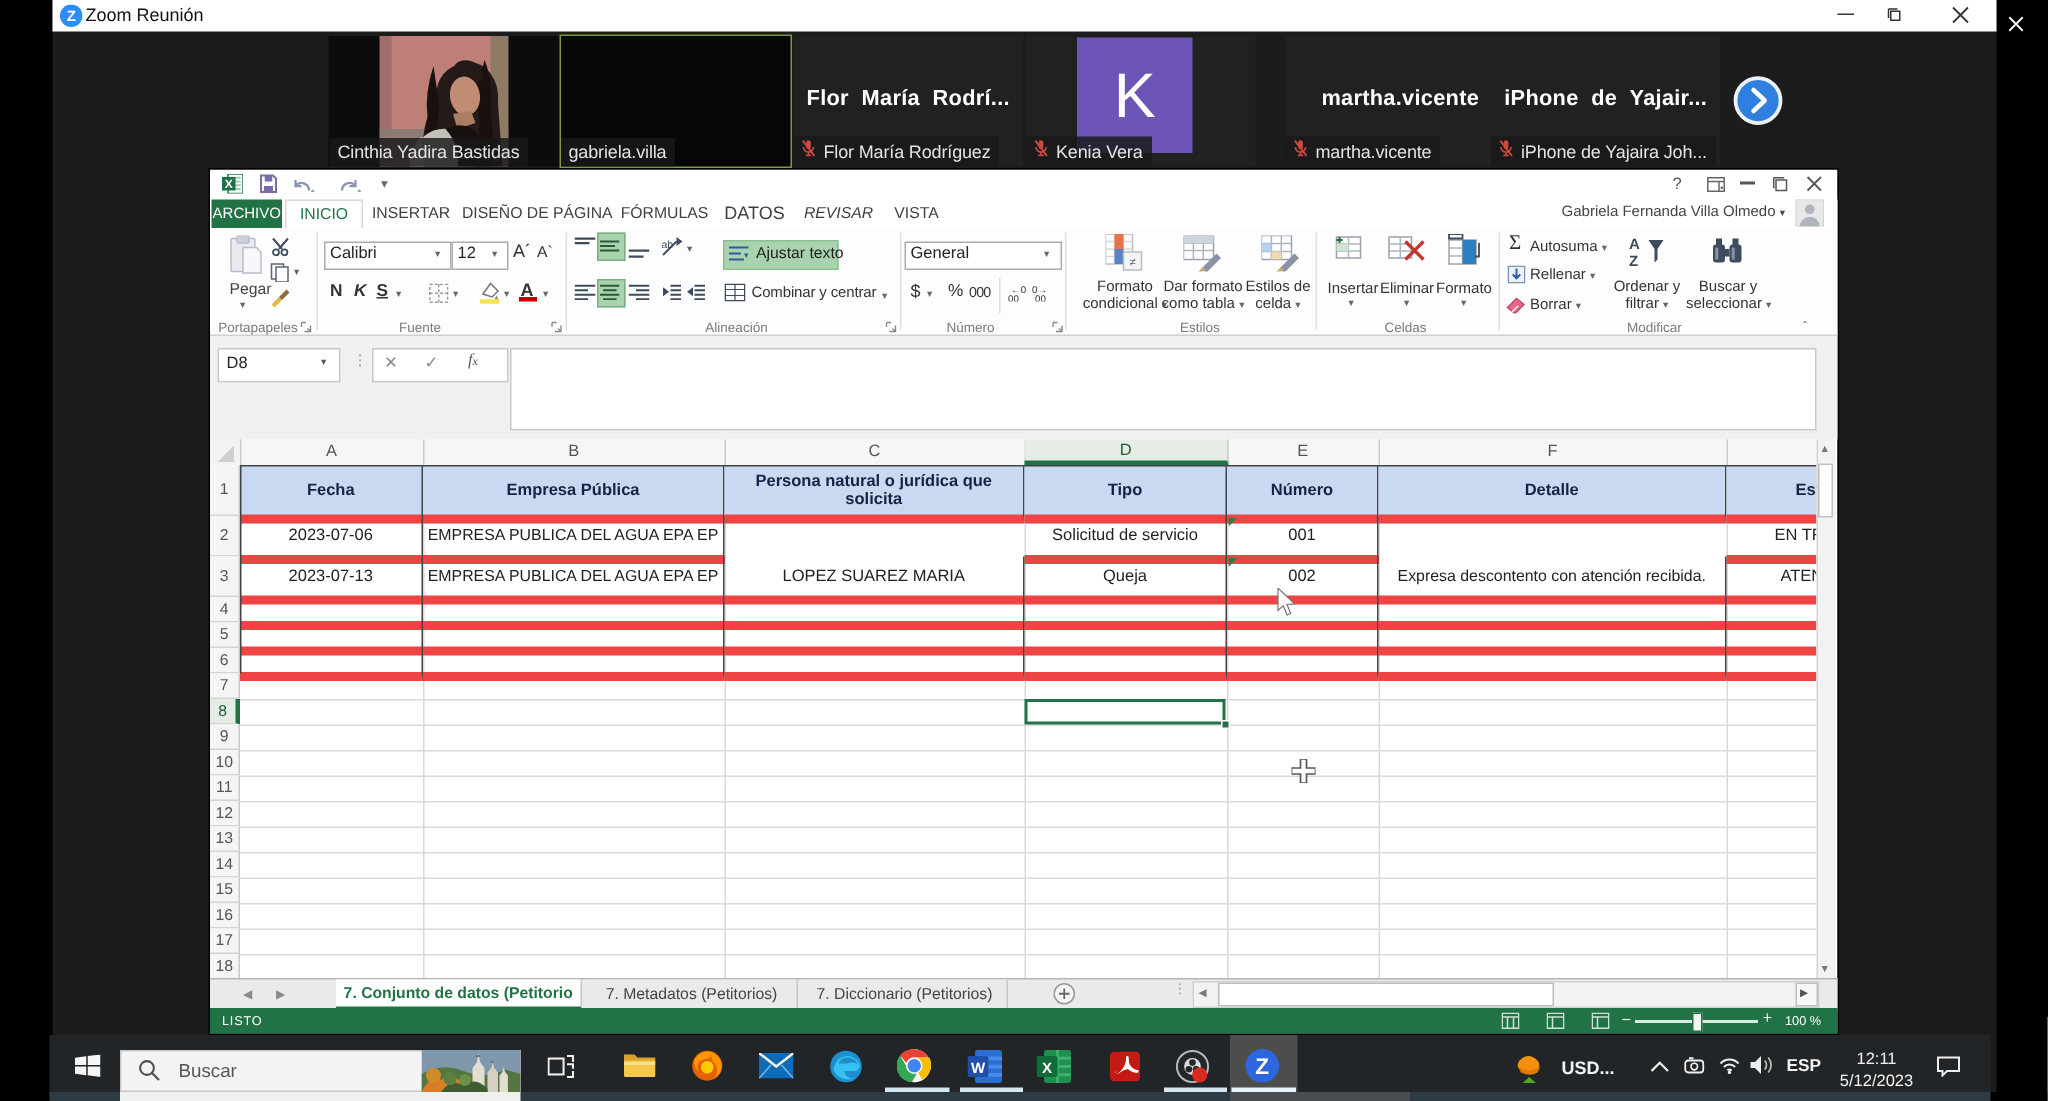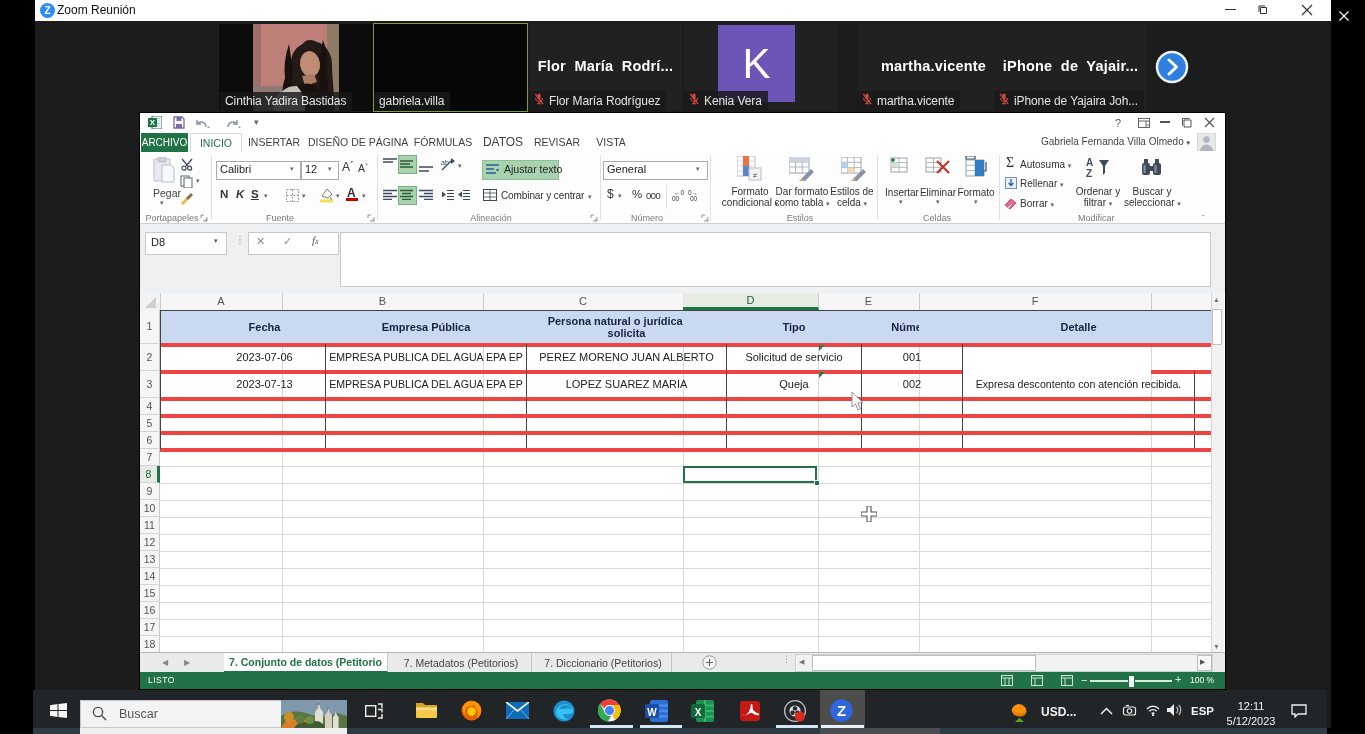--- a/index.html
+++ b/index.html
@@ -11,21 +11,21 @@
   #titlebar .tt{position:absolute;left:22px;top:3px;font-size:12px;color:#111;}
   
   .tile{position:absolute;top:24px;height:87px;background:#212121;}
   .vname{position:absolute;left:0;bottom:0;background:rgba(24,24,24,.82);color:#e4e4e4;font-size:12px;letter-spacing:-0.1px;padding:2px 6px 3px 5px;white-space:nowrap;display:flex;align-items:center;}
   .cname{position:absolute;left:0;right:0;top:34px;text-align:center;color:#fff;font-weight:bold;font-size:14.5px;letter-spacing:.2px;}
   .micoff{display:inline-block;margin-right:5px;}
   
   #xl{position:absolute;left:140px;top:113px;width:1085px;height:576px;background:#fff;outline:1px solid #000;}
   .inbox{position:absolute;background:#fff;border:1px solid #ababab;}
   .rowhdr{position:absolute;left:0;width:20px;background:#f5f5f5;border-bottom:1px solid #d4d4d4;font-size:10.5px;color:#555;text-align:center;}
-  .tcell{position:absolute;border-right:1px solid #444;border-bottom:4px solid #ef4444;font-size:11px;color:#222;display:flex;align-items:center;justify-content:center;overflow:hidden;padding-left:44px;}
+  .tcell{position:absolute;border-right:1px solid #444;border-bottom:6px solid #ef4444;font-size:11px;color:#222;display:flex;align-items:center;justify-content:center;overflow:hidden;}
   .thead{background:#c9d9f2;font-weight:bold;color:#17233f;}
   
   .stab{position:absolute;top:0;height:20px;border-right:1px solid #c6c6c6;font-size:10.5px;color:#444;display:flex;align-items:center;justify-content:center;background:#eaeaea;}
   
   #taskbar{position:absolute;left:33px;top:690px;width:1294px;height:38px;background:#222527;}
 </style></head>
 <body>
 <div id="stage">
   <div id="content"></div>
   <div id="titlebar">
@@ -147,42 +147,42 @@
 <svg class="abs" style="left:1064px;top:4px" width="11" height="11" viewBox="0 0 11 11">
         <path d="M1 1 L10 10 M10 1 L1 10" stroke="#555" stroke-width="1.2"></path>
       </svg>
 <div class="abs" style="left:0;top:20px;width:1085px;height:19px;background:#fff;"></div>
 <div class="abs" style="left:1px;top:20px;width:47px;height:19px;background:#217346;color:#fff;font-size:10px;text-align:center;line-height:19px;">ARCHIVO</div>
 <div class="abs" style="left:50px;top:20px;width:50px;height:18px;background:#fff;border:1px solid #d8d8d8;border-bottom:none;color:#217346;font-size:10.5px;text-align:center;line-height:18px;">INICIO</div>
 <div class="abs" style="left:104px;top:20px;width:60px;height:19px;color:#3f3f3f;font-size:10.5px;text-align:center;line-height:19px;white-space:nowrap;">INSERTAR</div>
 <div class="abs" style="left:168px;top:20px;width:92px;height:19px;color:#3f3f3f;font-size:10.5px;text-align:center;line-height:19px;white-space:nowrap;">DISEÑO DE PÁGINA</div>
 <div class="abs" style="left:272px;top:20px;width:62px;height:19px;color:#3f3f3f;font-size:10.5px;text-align:center;line-height:19px;white-space:nowrap;">FÓRMULAS</div>
 <div class="abs" style="left:342px;top:20px;width:42px;height:19px;color:#3f3f3f;font-size:12px;text-align:center;line-height:19px;white-space:nowrap;">DATOS</div>
-<div class="abs" style="left:394px;top:20px;width:50px;height:19px;color:#3f3f3f;font-size:10.5px;text-align:left;line-height:19px;white-space:nowrap;">REVISAR</div>
+<div class="abs" style="left:394px;top:20px;width:50px;height:19px;color:#3f3f3f;font-size:10.5px;text-align:center;line-height:19px;white-space:nowrap;font-style:italic;">REVISAR</div>
 <div class="abs" style="left:452px;top:20px;width:38px;height:19px;color:#3f3f3f;font-size:10.5px;text-align:center;line-height:19px;white-space:nowrap;">VISTA</div>
 <div class="abs" style="left:885px;top:23px;width:165px;font-size:10px;color:#444;text-align:right;white-space:nowrap;">Gabriela Fernanda Villa Olmedo <span style="font-size:7px;">▾</span></div>
 <svg class="abs" style="left:1057px;top:20px" width="19" height="18" viewBox="0 0 19 18">
         <rect width="19" height="18" fill="#e8e8e8" stroke="#ccc"></rect>
         <circle cx="9.5" cy="6.5" r="3.2" fill="#aeb5bd"></circle>
         <path d="M3 18 a6.5 6.5 0 0 1 13 0 z" fill="#aeb5bd"></path>
       </svg>
 <div class="abs" style="left:0;top:39px;width:1085px;height:71px;background:#fdfdfd;border-bottom:1px solid #d0d0d0;"></div>
 <div class="abs" style="left:71px;top:42px;width:1px;height:65px;background:#e0e0e0;"></div>
 <div class="abs" style="left:237px;top:42px;width:1px;height:65px;background:#e0e0e0;"></div>
 <div class="abs" style="left:460px;top:42px;width:1px;height:65px;background:#e0e0e0;"></div>
 <div class="abs" style="left:570px;top:42px;width:1px;height:65px;background:#e0e0e0;"></div>
 <div class="abs" style="left:737px;top:42px;width:1px;height:65px;background:#e0e0e0;"></div>
 <div class="abs" style="left:859px;top:42px;width:1px;height:65px;background:#e0e0e0;"></div>
 <div class="abs" style="left:4px;top:100px;width:56px;text-align:center;font-size:9px;color:#7a7a7a;white-space:nowrap;">Portapapeles</div>
 <div class="abs" style="left:120px;top:100px;width:40px;text-align:center;font-size:9px;color:#7a7a7a;white-space:nowrap;">Fuente</div>
 <div class="abs" style="left:325px;top:100px;width:52px;text-align:center;font-size:9px;color:#7a7a7a;white-space:nowrap;">Alineación</div>
 <div class="abs" style="left:487px;top:100px;width:40px;text-align:center;font-size:9px;color:#7a7a7a;white-space:nowrap;">Número</div>
 <div class="abs" style="left:640px;top:100px;width:40px;text-align:center;font-size:9px;color:#7a7a7a;white-space:nowrap;">Estilos</div>
 <div class="abs" style="left:777px;top:100px;width:40px;text-align:center;font-size:9px;color:#7a7a7a;white-space:nowrap;">Celdas</div>
-<div class="abs" style="left:938px;top:100px;width:50px;text-align:left;font-size:9px;color:#7a7a7a;white-space:nowrap;">Modificar</div>
+<div class="abs" style="left:938px;top:100px;width:50px;text-align:center;font-size:9px;color:#7a7a7a;white-space:nowrap;">Modificar</div>
 <svg class="abs" style="left:60px;top:101px" width="8" height="8" viewBox="0 0 8 8">
         <path d="M1 1 h3 M1 1 v3 M3 7 h4 v-4 M5 5 l2 2" stroke="#888" fill="none" stroke-width="0.9"></path>
       </svg>
 <svg class="abs" style="left:227px;top:101px" width="8" height="8" viewBox="0 0 8 8">
         <path d="M1 1 h3 M1 1 v3 M3 7 h4 v-4 M5 5 l2 2" stroke="#888" fill="none" stroke-width="0.9"></path>
       </svg>
 <svg class="abs" style="left:450px;top:101px" width="8" height="8" viewBox="0 0 8 8">
         <path d="M1 1 h3 M1 1 v3 M3 7 h4 v-4 M5 5 l2 2" stroke="#888" fill="none" stroke-width="0.9"></path>
       </svg>
 <svg class="abs" style="left:561px;top:101px" width="8" height="8" viewBox="0 0 8 8">
@@ -444,21 +444,20 @@
 <div class="tcell thead" style="left:142px;top:0;width:200px;height:33px;line-height:12px;text-align:center;">Empresa Pública</div>
 <div class="tcell thead" style="left:343px;top:0;width:199px;height:33px;line-height:12px;text-align:center;">Persona natural o jurídica que<br>solicita</div>
 <div class="tcell thead" style="left:543px;top:0;width:134px;height:33px;line-height:12px;text-align:center;">Tipo</div>
 <div class="tcell thead" style="left:678px;top:0;width:100px;height:33px;line-height:12px;text-align:center;">Número</div>
 <div class="tcell thead" style="left:779px;top:0;width:231px;height:33px;line-height:12px;text-align:center;">Detalle</div>
 <div class="tcell thead" style="left:1011px;top:0;width:159px;height:33px;line-height:12px;justify-content:flex-start;">
           <span style="padding-left:46px;">Estado</span>
         </div>
 <div class="tcell" style="left:20px;top:34px;width:121px;height:26px;font-size:11px;white-space:nowrap;">2023-07-06</div>
 <div class="tcell" style="left:142px;top:34px;width:200px;height:26px;font-size:10.6px;white-space:nowrap;">EMPRESA PUBLICA DEL AGUA EPA EP</div>
-<div class="tcell" style="left:343px;top:34px;width:199px;height:26px;font-size:11px;white-space:nowrap;">PEREZ MORENO JUAN ALBERTO</div>
 <div class="tcell" style="left:543px;top:34px;width:134px;height:26px;font-size:11px;white-space:nowrap;">Solicitud de servicio</div>
 <div class="tcell" style="left:678px;top:34px;width:100px;height:26px;font-size:11px;white-space:nowrap;">001</div>
 <div class="tcell" style="left:1011px;top:34px;width:159px;height:26px;font-size:11px;white-space:nowrap;justify-content:flex-start;">
           <span style="padding-left:32px;">EN TRÁMITE</span>
         </div>
 <div class="tcell" style="left:20px;top:61px;width:121px;height:26px;font-size:11px;white-space:nowrap;">2023-07-13</div>
 <div class="tcell" style="left:142px;top:61px;width:200px;height:26px;font-size:10.6px;white-space:nowrap;">EMPRESA PUBLICA DEL AGUA EPA EP</div>
 <div class="tcell" style="left:343px;top:61px;width:199px;height:26px;font-size:11px;white-space:nowrap;">LOPEZ SUAREZ MARIA</div>
 <div class="tcell" style="left:543px;top:61px;width:134px;height:26px;font-size:11px;white-space:nowrap;">Queja</div>
 <div class="tcell" style="left:678px;top:61px;width:100px;height:26px;font-size:11px;white-space:nowrap;">002</div>

